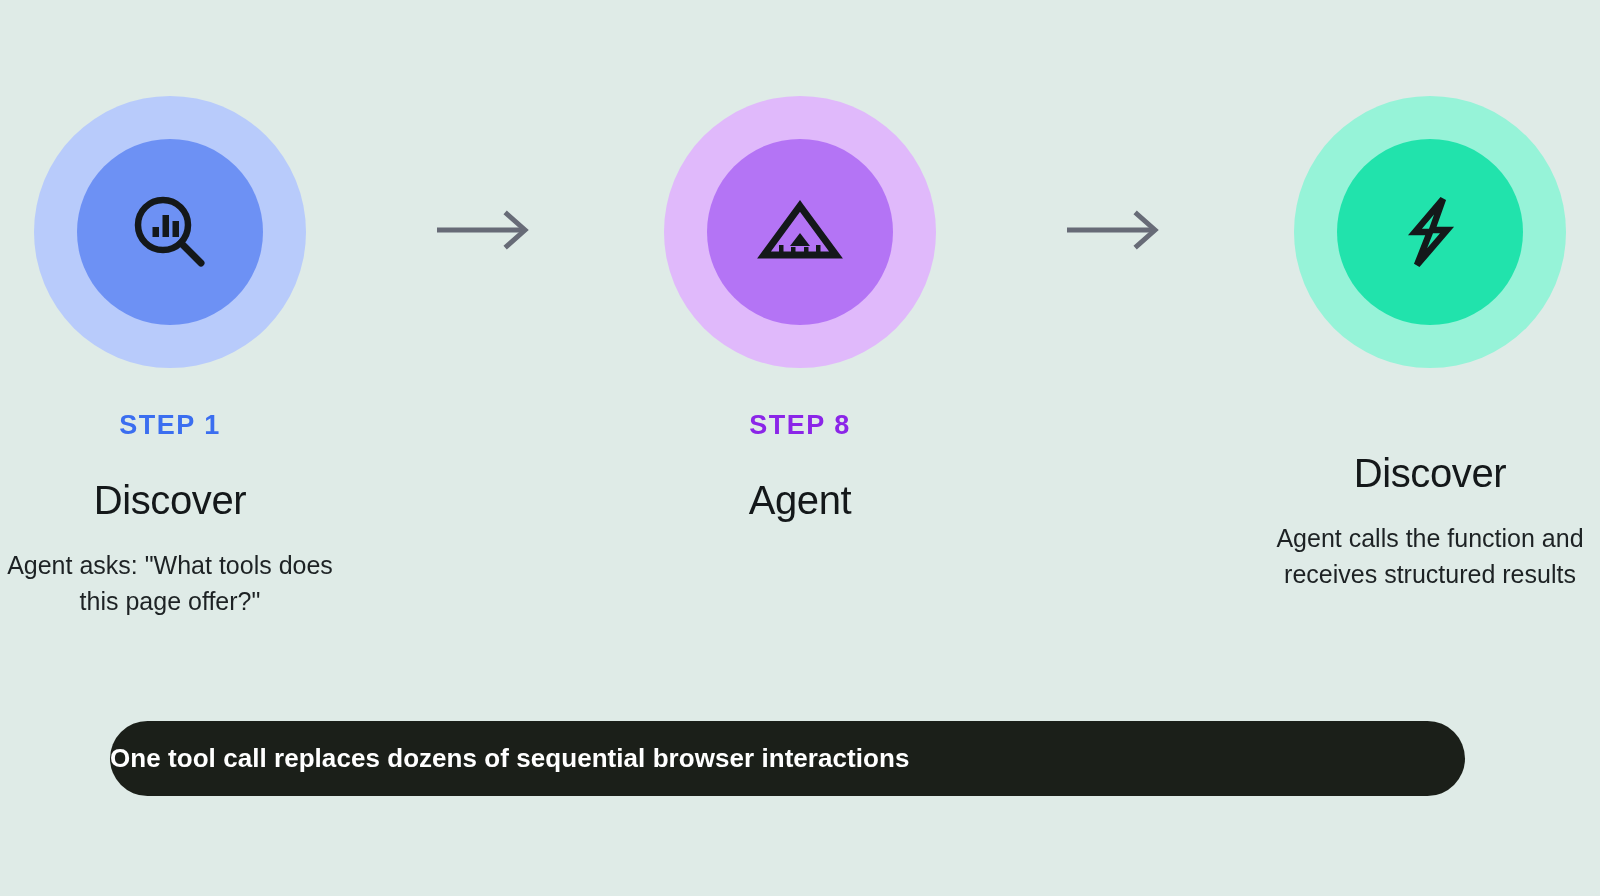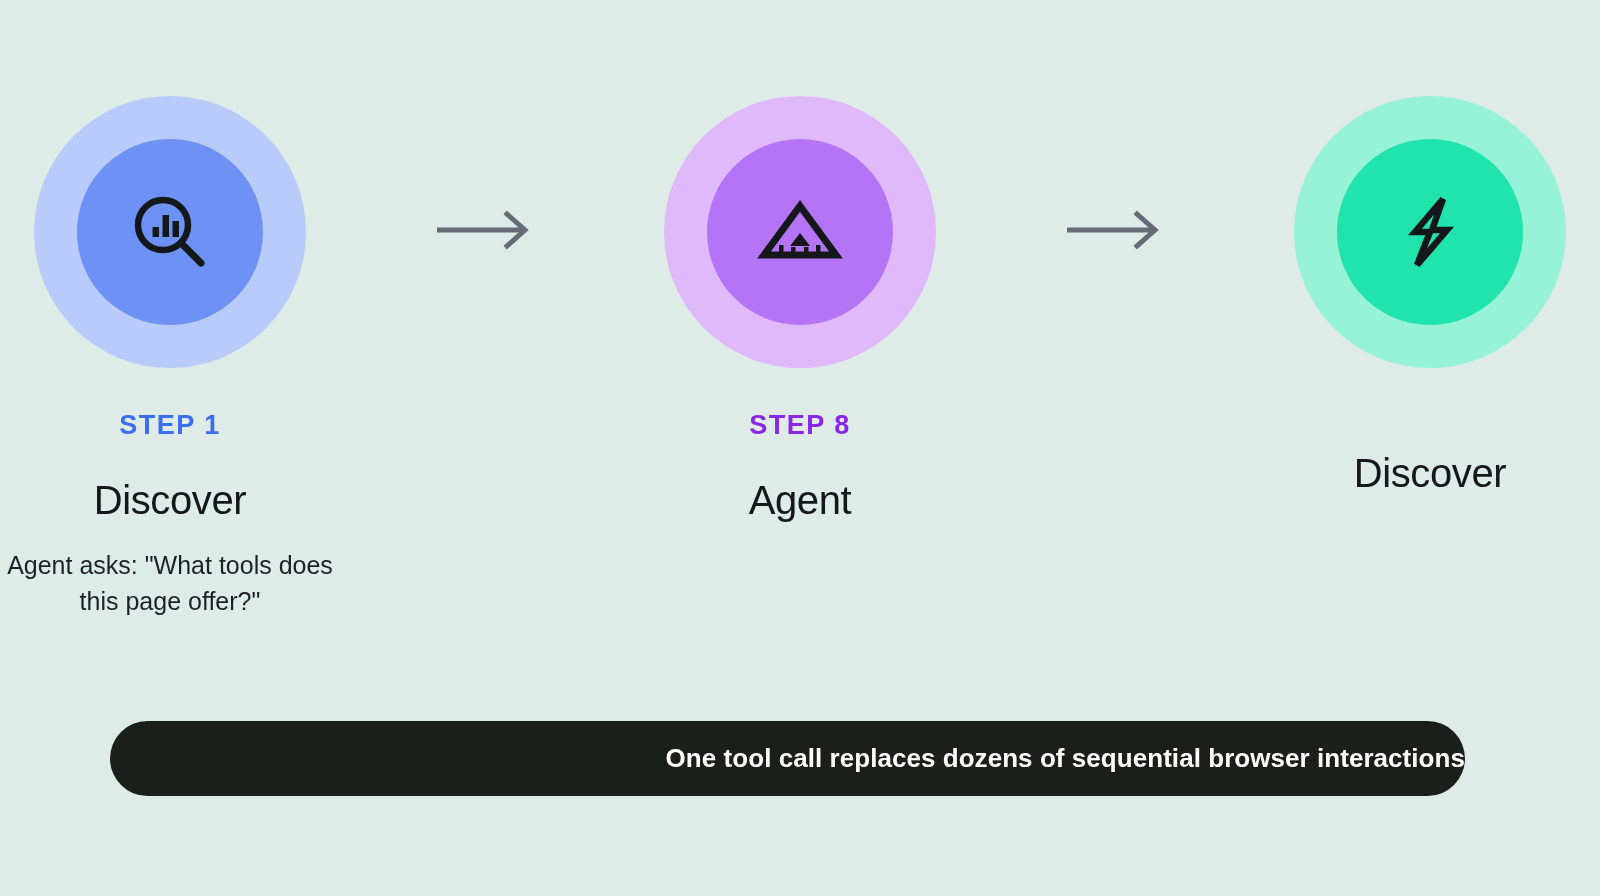--- a/index.html
+++ b/index.html
@@ -108,21 +108,21 @@
   .banner {
     position: absolute;
     left: 110px;
     top: 721px;
     width: 1355px;
     height: 75px;
     background: #1b1f19;
     border-radius: 38px;
     display: flex;
     align-items: center;
-    justify-content: flex-end;
+    justify-content: flex-start;
   }
 
   .banner-text {
     color: #ffffff;
     font-size: 26px;
     font-weight: bold;
     letter-spacing: 0.002em;
   }
 </style>
 </head>
@@ -197,20 +197,21 @@
         <div class="badge-inner" style="background:#21e3ac">
           <span>
             <svg width="86" height="86" viewBox="0 0 86 86" fill="none">
               <polygon points="56,10 28,43 43,43 30,76 60,41 45,41" stroke="#14181a" stroke-width="6.5" fill="none" stroke-linejoin="miter"></polygon>
             </svg>
           </span>
         </div>
       </div>
       <div class="step-text">
         <div class="step-title">Discover</div>
+        <div class="step-desc">Agent calls the function and receives structured results</div>
       </div>
     </div>
 
   </div>
 
   <div class="banner">
     <span class="banner-text">One tool call replaces dozens of sequential browser interactions</span>
   </div>
 
 </div>

